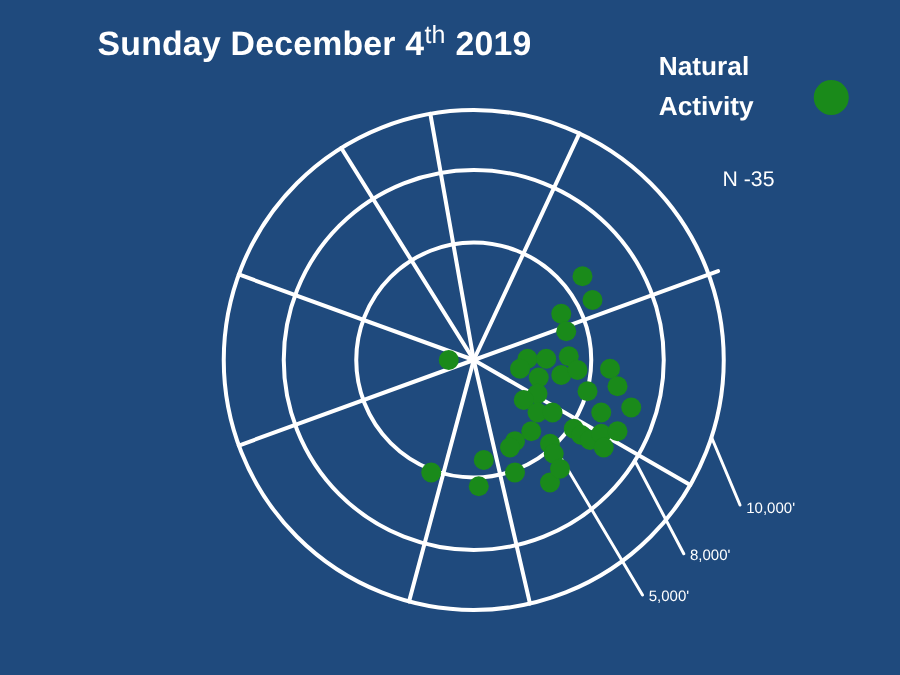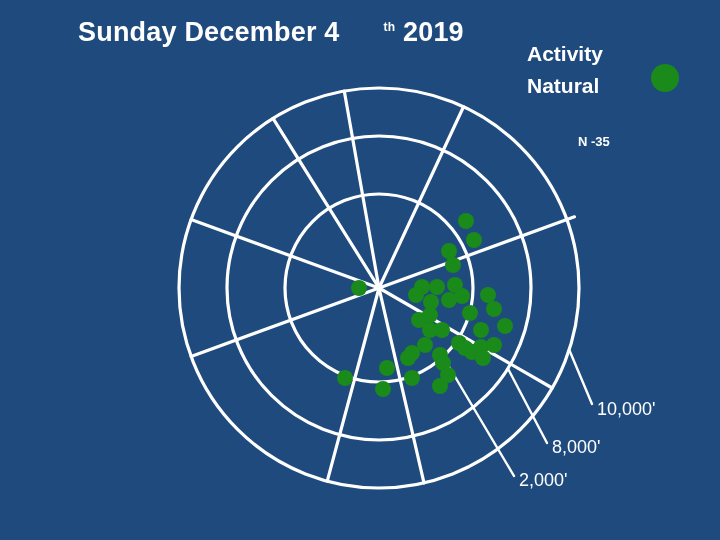--- a/index.html
+++ b/index.html
@@ -25,24 +25,23 @@
     position: absolute;
     left: 78px;
     top: 17px;
     font-size: 27px;
     font-weight: bold;
     color: #ffffff;
     letter-spacing: 0.2px;
     white-space: nowrap;
   }
   #title .sup {
-    font-size: 12px;
+    font-size: 20px;
     vertical-align: 10px;
-    font-weight: bold;
-    margin-left: 44px;
+    font-weight: normal;
   }
   #legend {
     position: absolute;
     left: 527px;
     top: 38px;
     width: 175px;
   }
   #legend-text {
     position: absolute;
     left: 0;
@@ -59,28 +58,28 @@
     top: 26px;
     width: 28px;
     height: 28px;
     border-radius: 50%;
     background: #1a8a1a;
   }
   #sample-count {
     position: absolute;
     left: 578px;
     top: 134px;
-    font-size: 13px;
-    font-weight: bold;
+    font-size: 17px;
+    font-weight: normal;
     color: #ffffff;
     white-space: nowrap;
   }
   .ring-label {
     position: absolute;
-    font-size: 18px;
+    font-size: 12px;
     color: #ffffff;
     white-space: nowrap;
   }
   #label-10000 { left: 597px; top: 399px; }
   #label-8000  { left: 552px; top: 437px; }
   #label-5000  { left: 519px; top: 470px; }
   #polar-svg {
     position: absolute;
     left: 0; top: 0;
     width: 720px;
@@ -151,25 +150,25 @@
         <circle cx="387" cy="368" r="8" fill="#1a8a1a"></circle>
         <circle cx="412" cy="378" r="8" fill="#1a8a1a"></circle>
         <circle cx="440" cy="386" r="8" fill="#1a8a1a"></circle>
         <circle cx="443" cy="363" r="8" fill="#1a8a1a"></circle>
         <circle cx="448" cy="375" r="8" fill="#1a8a1a"></circle>
       </g>
   </svg>
 
   <div id="legend">
     <div id="legend-text">
+      <div>Natural</div>
       <div>Activity</div>
-      <div>Natural</div>
     </div>
     <div id="legend-dot"></div>
   </div>
 
   <div id="sample-count">N -35</div>
 
   <div class="ring-label" id="label-10000">10,000'</div>
   <div class="ring-label" id="label-8000">8,000'</div>
-  <div class="ring-label" id="label-5000">2,000'</div>
+  <div class="ring-label" id="label-5000">5,000'</div>
 
 </div>
 
 </body></html>

